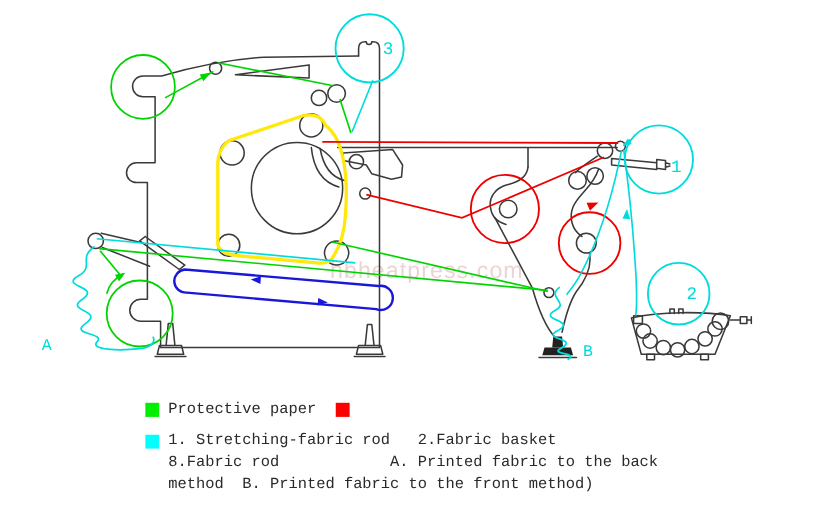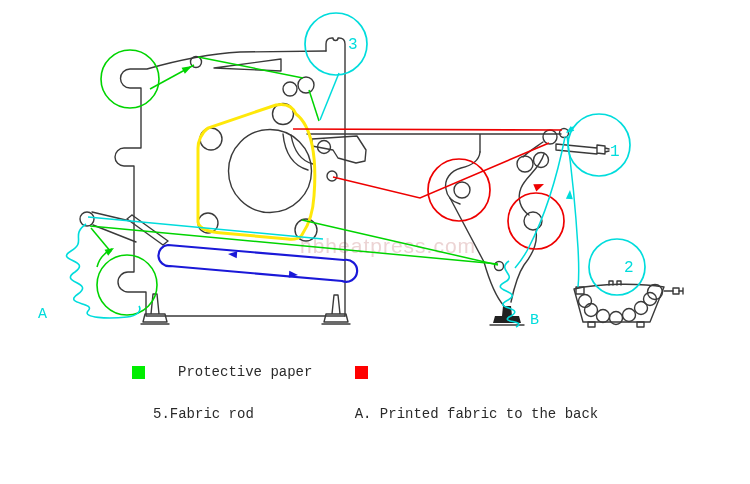--- a/index.html
+++ b/index.html
@@ -10,21 +10,21 @@
   .k{stroke:#3a3a3a;stroke-width:1.4;fill:none;stroke-linejoin:round;stroke-linecap:round;}
   .kf{fill:#222;stroke:none;}
   .nf{fill:none;}
   .ah{stroke:none;}
   .lbl{font-family:"Liberation Mono","DejaVu Sans Mono",monospace;font-size:16px;}
   .lbl2{font-family:"Liberation Mono","DejaVu Sans Mono",monospace;font-size:15px;}
   .wm{font-family:"Liberation Sans","DejaVu Sans",sans-serif;font-size:21px;letter-spacing:1px;}
   
   .legend{position:absolute;left:132px;top:362px;color:#2a2a2a;font-size:14px;}
   .lrow{display:flex;align-items:center;white-space:pre;line-height:20px;}
-  .lrow1{margin-bottom:22px;gap:25px;}
+  .lrow1{margin-bottom:9px;}
   .sw{display:inline-block;margin-right:8px;flex:0 0 auto;}
   .sw2{margin-left:18px;}
   .indent{padding-left:21px;white-space:pre;line-height:20px;}
 </style>
 </head>
 <body>
 
 <div id="stage">
 
 <svg id="diagram" width="750" height="484" viewBox="0 0 750 484">
@@ -186,16 +186,23 @@
 <div class="legend">
   <div class="lrow lrow1">
     <svg class="sw" width="13" height="13">
       <rect width="13" height="13" fill="#00ee00"></rect>
     </svg>
     <span>Protective paper</span>
     <svg class="sw sw2" width="13" height="13">
       <rect width="13" height="13" fill="#ff0000"></rect>
     </svg>
   </div>
-  <div class="indent">5.Fabric rod            A. Printed fabric to the back</div>
+  <div class="lrow">
+    <svg class="sw" width="13" height="13">
+      <rect width="13" height="13" fill="#00ffff"></rect>
+    </svg>
+    <span>1. Stretching-fabric rod   2.Fabric basket</span>
+  </div>
+  <div class="indent">8.Fabric rod            A. Printed fabric to the back</div>
+  <div class="indent">method  B. Printed fabric to the front method)</div>
 </div>
 
 </div>
 
 </body></html>

